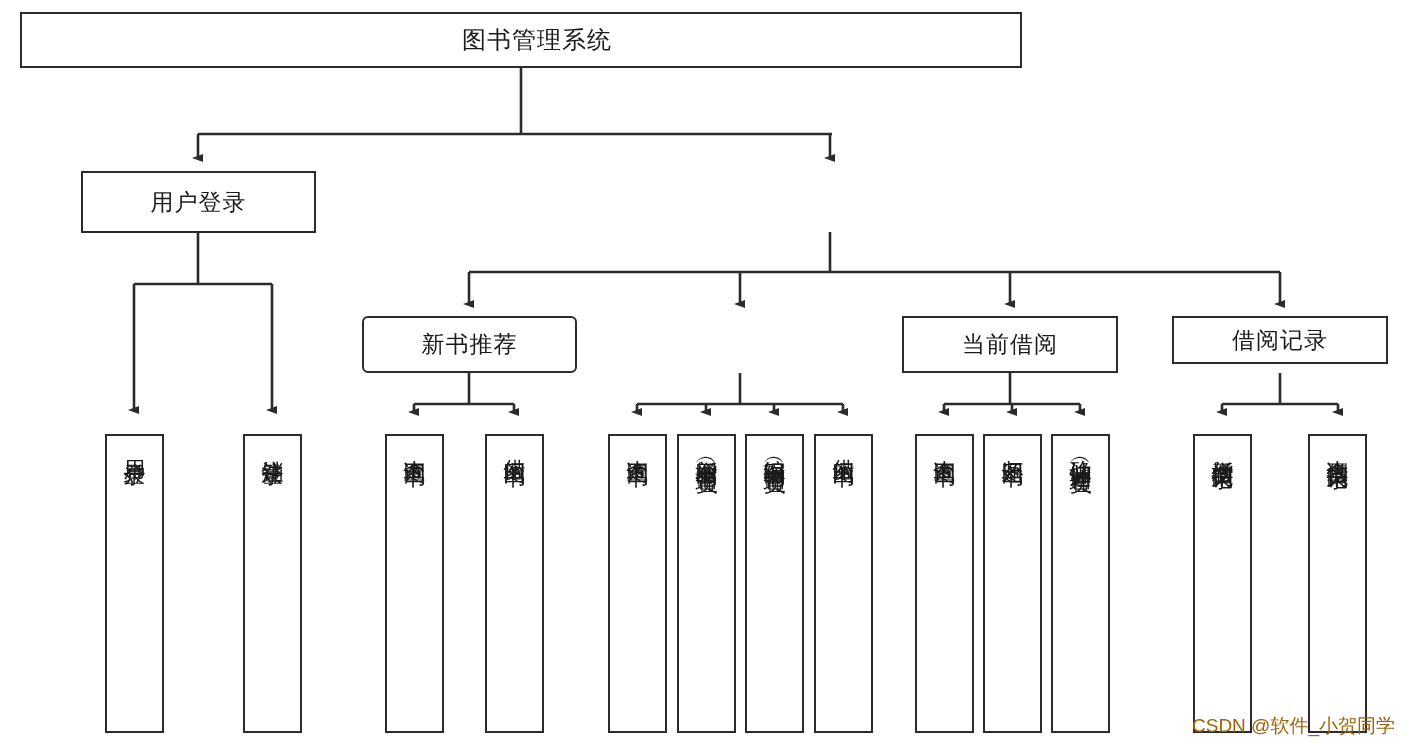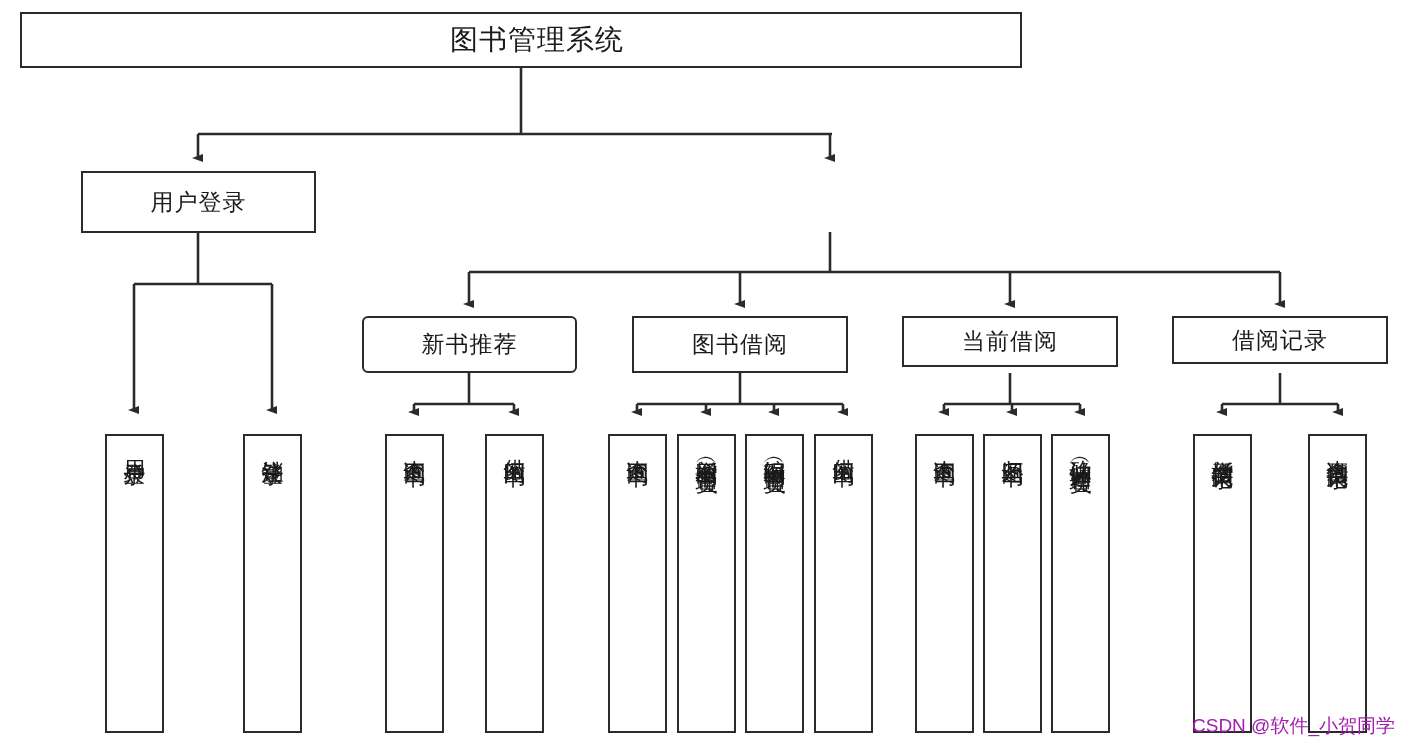--- a/index.html
+++ b/index.html
@@ -46,29 +46,29 @@
   }
   .node.vertical .vtext {
     writing-mode: vertical-rl;
     text-orientation: upright;
     line-height: 1.08;
     letter-spacing: 2px;
     white-space: nowrap;
     display: block;
   }
   .node.root {
-    font-size: 28px;
+    font-size: 24px;
     padding-left: 32px;
   }
   .watermark {
     position: absolute;
     left: 1192px;
     top: 713px;
     font-size: 19px;
-    color: #a21caf;
+    color: #a16207;
     white-space: nowrap;
     font-family: "Liberation Sans", "DejaVu Sans", sans-serif;
     pointer-events: none;
   }
 </style>
 </head>
 <body>
 
 <div id="diagram-root">
 
@@ -126,24 +126,21 @@
     <span>图书管理系统</span>
   </div>
 
   <div class="node horizontal" style="left:81px; top:171px; width:235px; height:62px;">
     <span>用户登录</span>
   </div>
 
   <div class="node horizontal" style="left:362px; top:316px; width:215px; height:57px;border-radius:6px;">
     <span>新书推荐</span>
   </div>
-  <div class="node horizontal" style="left:632px; top:316px; width:216px; height:57px;">
-    <span>图书借阅</span>
-  </div>
-  <div class="node horizontal" style="left:902px; top:316px; width:216px; height:51px;">
+  <div class="node horizontal" style="left:902px; top:316px; width:216px; height:57px;">
     <span>当前借阅</span>
   </div>
   <div class="node horizontal" style="left:1172px; top:316px; width:216px; height:48px;">
     <span>借阅记录</span>
   </div>
 
   <div class="node vertical" style="left:105px; top:434px; width:59px; height:299px;">
     <span class="vtext">用户登录</span>
   </div>
   <div class="node vertical" style="left:243px; top:434px; width:59px; height:299px;">

